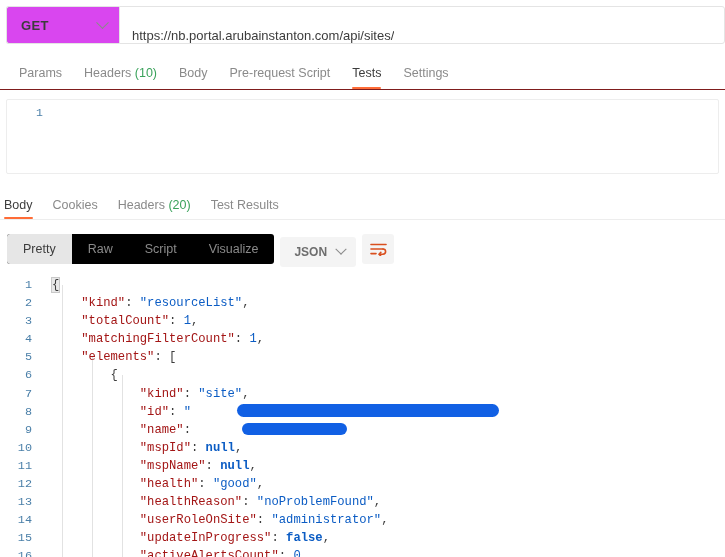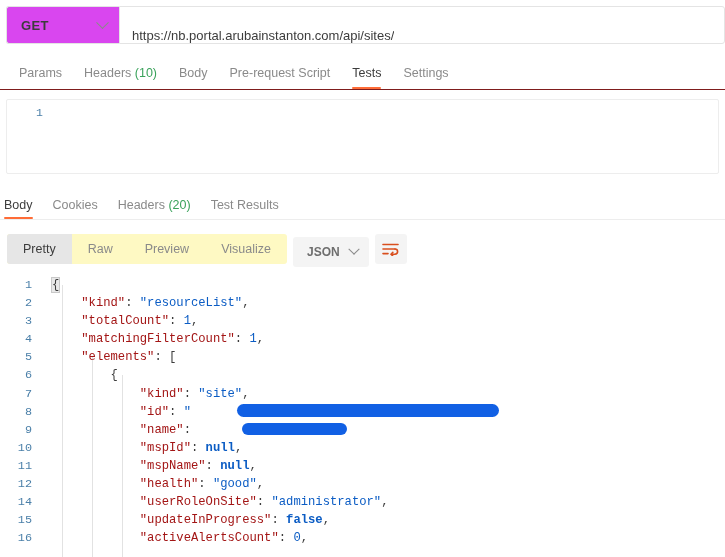--- a/index.html
+++ b/index.html
@@ -124,21 +124,21 @@
   .resp-tabs .tab.active::after { left: 2px; right: 10px; }
 
   .format-bar {
     display: flex;
     align-items: center;
     padding: 10px 0 0 7px;
     gap: 6px;
   }
   .seg-group {
     display: flex;
-    background: #fef9c3;
+    background: #000000;
     border-radius: 3px;
     overflow: hidden;
     height: 30px;
   }
   .seg {
     display: flex; align-items: center;
     padding: 0 16px;
     font-size: 12.5px;
     color: #8a8a8a;
     cursor: pointer;
@@ -270,21 +270,21 @@
     <div class="tab active"><span>Body</span></div>
     <div class="tab"><span>Cookies</span></div>
     <div class="tab"><span>Headers</span><span class="count-green"> (20)</span></div>
     <div class="tab"><span>Test Results</span></div>
   </div>
 
 <div class="format-bar">
   <div class="seg-group" id="seg-group">
       <div class="seg active">Pretty</div>
       <div class="seg">Raw</div>
-      <div class="seg">Preview</div>
+      <div class="seg">Script</div>
       <div class="seg">Visualize</div>
     </div>
 
   <div class="json-select">
     <span class="json-label">JSON</span>
     <span class="chev"></span>
   </div>
 
   <div class="wrap-btn">
     <svg width="17" height="14" viewBox="0 0 17 14">
@@ -344,20 +344,24 @@
       </div>
       <div class="json-row">
         <div class="ln">11</div>
         <div class="code"><span class="p">            </span><span class="k">"mspName"</span><span class="p">: </span><span class="kw">null</span><span class="p">,</span></div>
       </div>
       <div class="json-row">
         <div class="ln">12</div>
         <div class="code"><span class="p">            </span><span class="k">"health"</span><span class="p">: </span><span class="s">"good"</span><span class="p">,</span></div>
       </div>
       <div class="json-row">
+        <div class="ln">13</div>
+        <div class="code"><span class="p">            </span><span class="k">"healthReason"</span><span class="p">: </span><span class="s">"noProblemFound"</span><span class="p">,</span></div>
+      </div>
+      <div class="json-row">
         <div class="ln">14</div>
         <div class="code"><span class="p">            </span><span class="k">"userRoleOnSite"</span><span class="p">: </span><span class="s">"administrator"</span><span class="p">,</span></div>
       </div>
       <div class="json-row">
         <div class="ln">15</div>
         <div class="code"><span class="p">            </span><span class="k">"updateInProgress"</span><span class="p">: </span><span class="kw">false</span><span class="p">,</span></div>
       </div>
       <div class="json-row">
         <div class="ln">16</div>
         <div class="code"><span class="p">            </span><span class="k">"activeAlertsCount"</span><span class="p">: </span><span class="n">0</span><span class="p">,</span></div>

